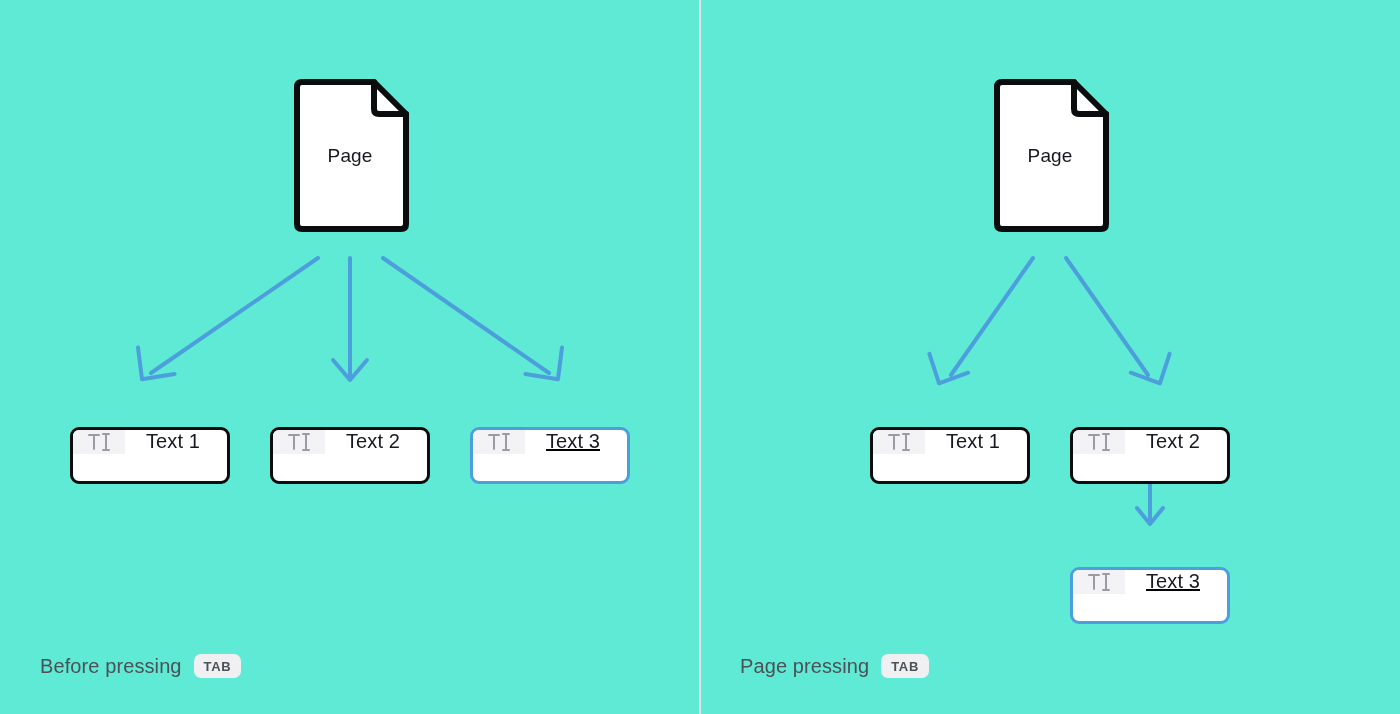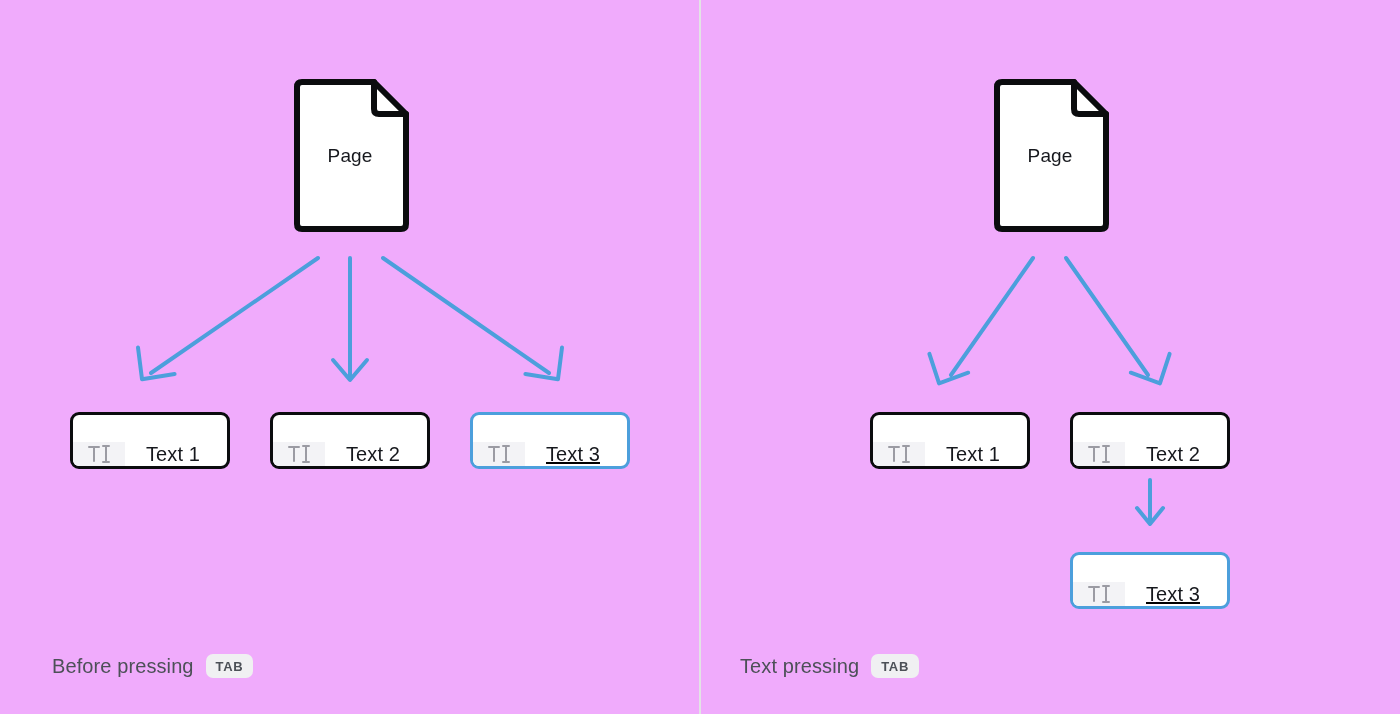--- a/index.html
+++ b/index.html
@@ -9,21 +9,21 @@
     background: #ffffff;
   }
   body {
     font-family: "Liberation Sans", sans-serif;
     -webkit-font-smoothing: antialiased;
   }
   #canvas {
     position: relative;
     width: 1400px;
     height: 714px;
-    background: #f0abfc;
+    background: #5eead4;
     overflow: hidden;
   }
 
   
   .divider {
     position: absolute;
     top: 0;
     width: 2px;
     height: 714px;
     background: #e3e3e5;
@@ -67,25 +67,26 @@
     color: #16181d;
     letter-spacing: 0.1px;
   }
 
   
   .text-node {
     position: absolute;
     height: 57px;
     box-sizing: border-box;
     display: flex;
-    align-items: flex-end;
+    align-items: flex-start;
     border: 3.5px solid #0b0c0e;
     border-radius: 9px;
     background: #ffffff;
     overflow: hidden;
+    margin-top: 15px;
   }
   .text-node.focused {
     border-color: #4c9fdc;
     text-decoration: underline;
   }
   .text-node .icon-cell {
     width: 52px;
     background: #f3f3f6;
     display: flex;
     align-items: center;
@@ -219,21 +220,21 @@
         <svg width="26" height="24" viewBox="0 0 26 24">
           <g fill="none" stroke="#9b9ba3" stroke-width="2" stroke-linecap="round">
             <path d="M 3 5 L 13 5 M 8 5 L 8 19"></path>
             <path d="M 17 4 L 23 4 M 17 20 L 23 20 M 20 4 L 20 20"></path>
           </g>
         </svg>
       </span>
       <span class="label-cell">Text 3</span>
     </div>
 
-    <div class="caption" style="left:52px;">
+    <div class="caption" style="left:40px;">
       <span class="caption-text">Before pressing</span>
       <span class="key-badge">TAB</span>
     </div>
 
   </div>
 
   <div class="panel right">
 
     <div class="page-node" style="left:288px; top:78px;">
       <svg viewBox="0 0 120 155">
@@ -281,19 +282,19 @@
           <g fill="none" stroke="#9b9ba3" stroke-width="2" stroke-linecap="round">
             <path d="M 3 5 L 13 5 M 8 5 L 8 19"></path>
             <path d="M 17 4 L 23 4 M 17 20 L 23 20 M 20 4 L 20 20"></path>
           </g>
         </svg>
       </span>
       <span class="label-cell">Text 3</span>
     </div>
 
     <div class="caption" style="left:38px;">
-      <span class="caption-text">Text pressing</span>
+      <span class="caption-text">Page pressing</span>
       <span class="key-badge">TAB</span>
     </div>
 
   </div>
 
 </div>
 
 </body></html>

